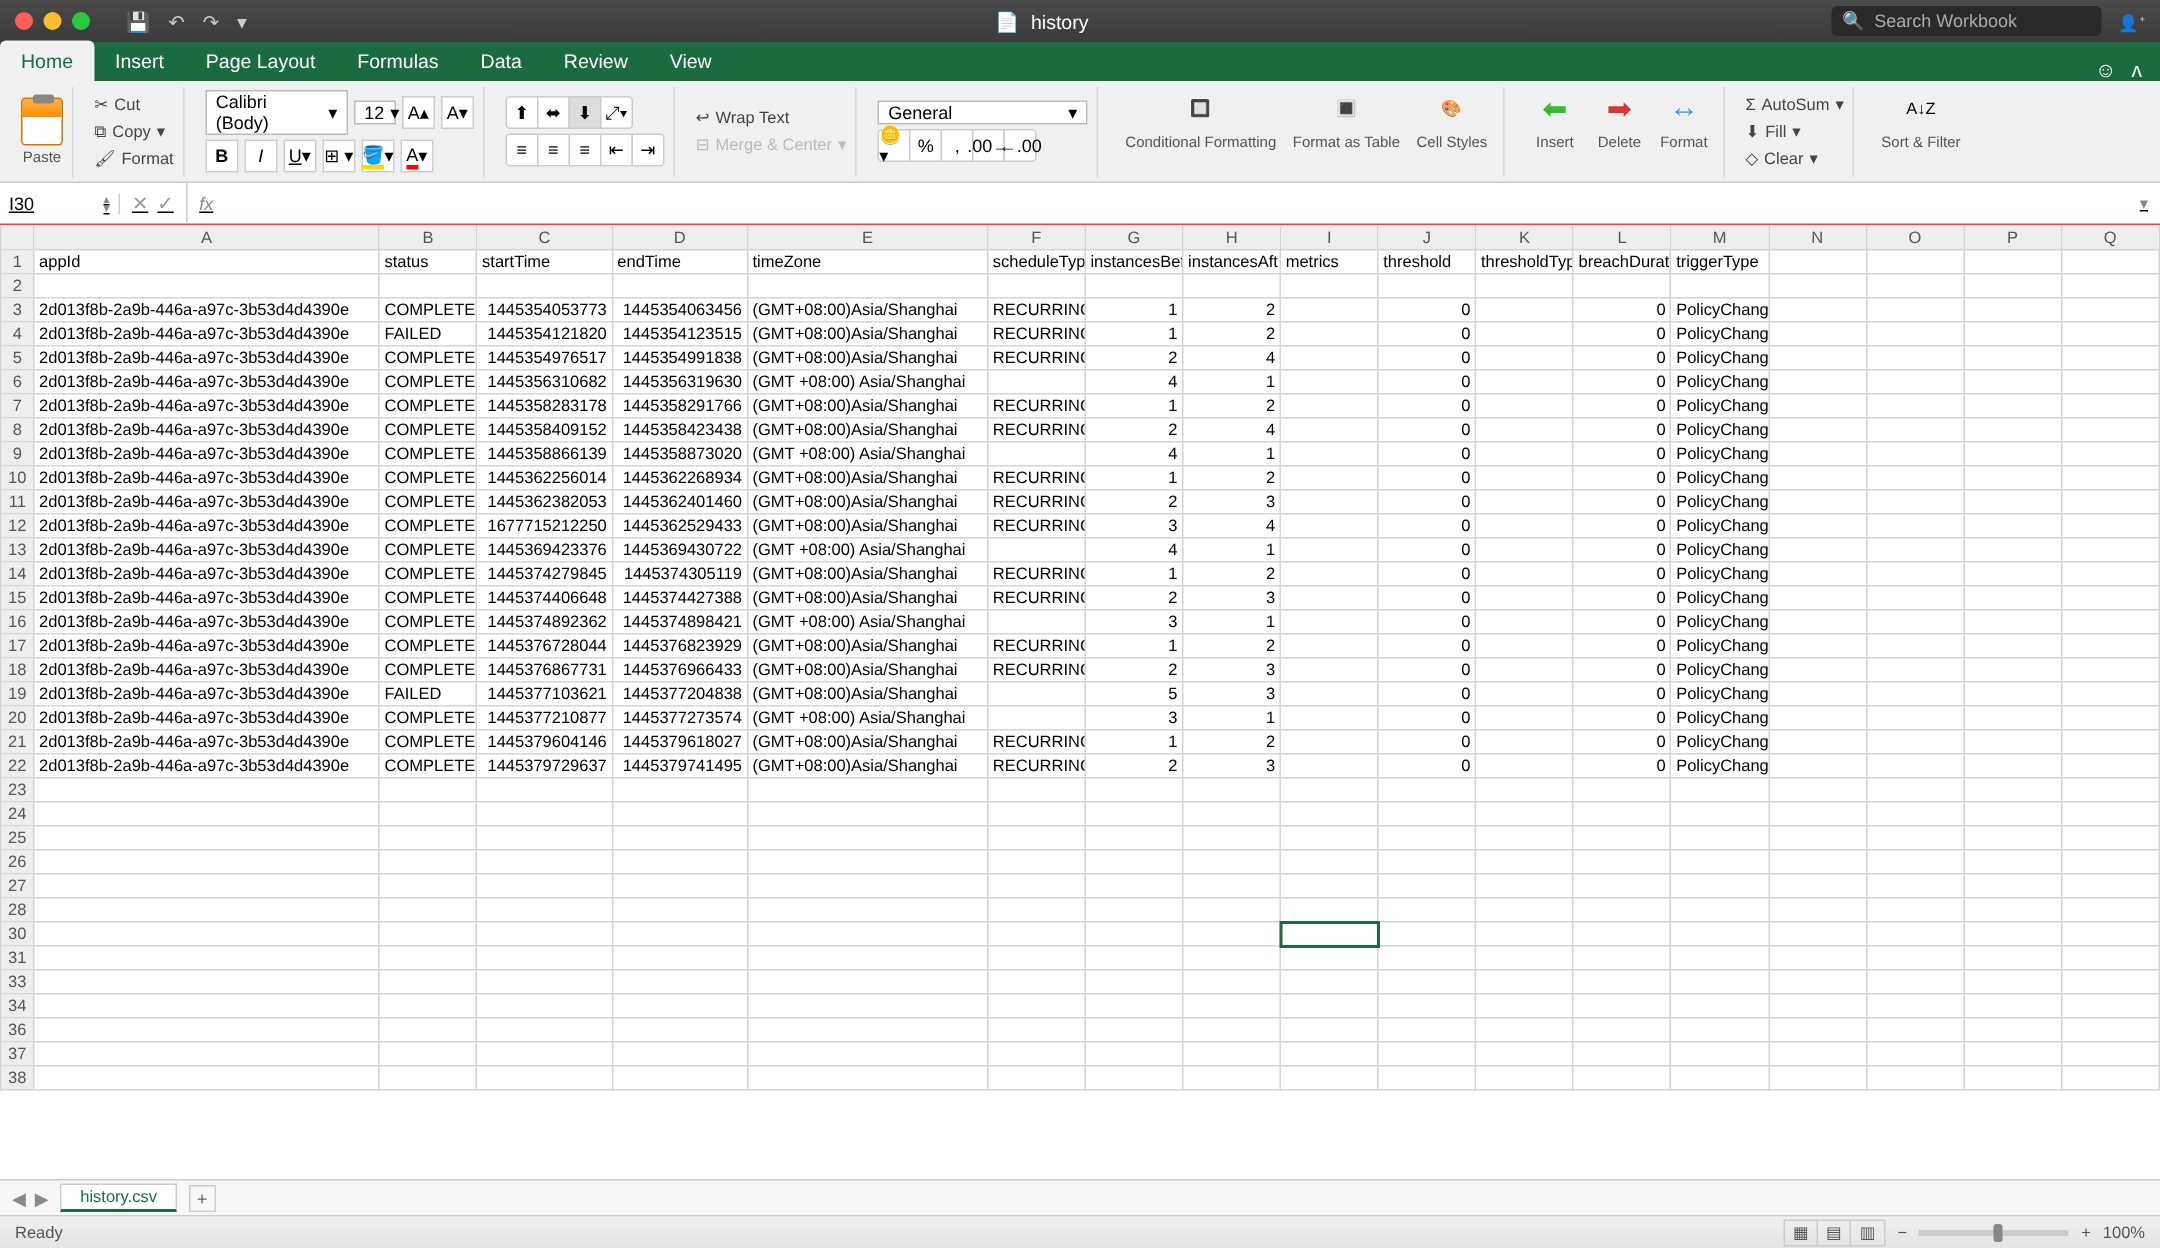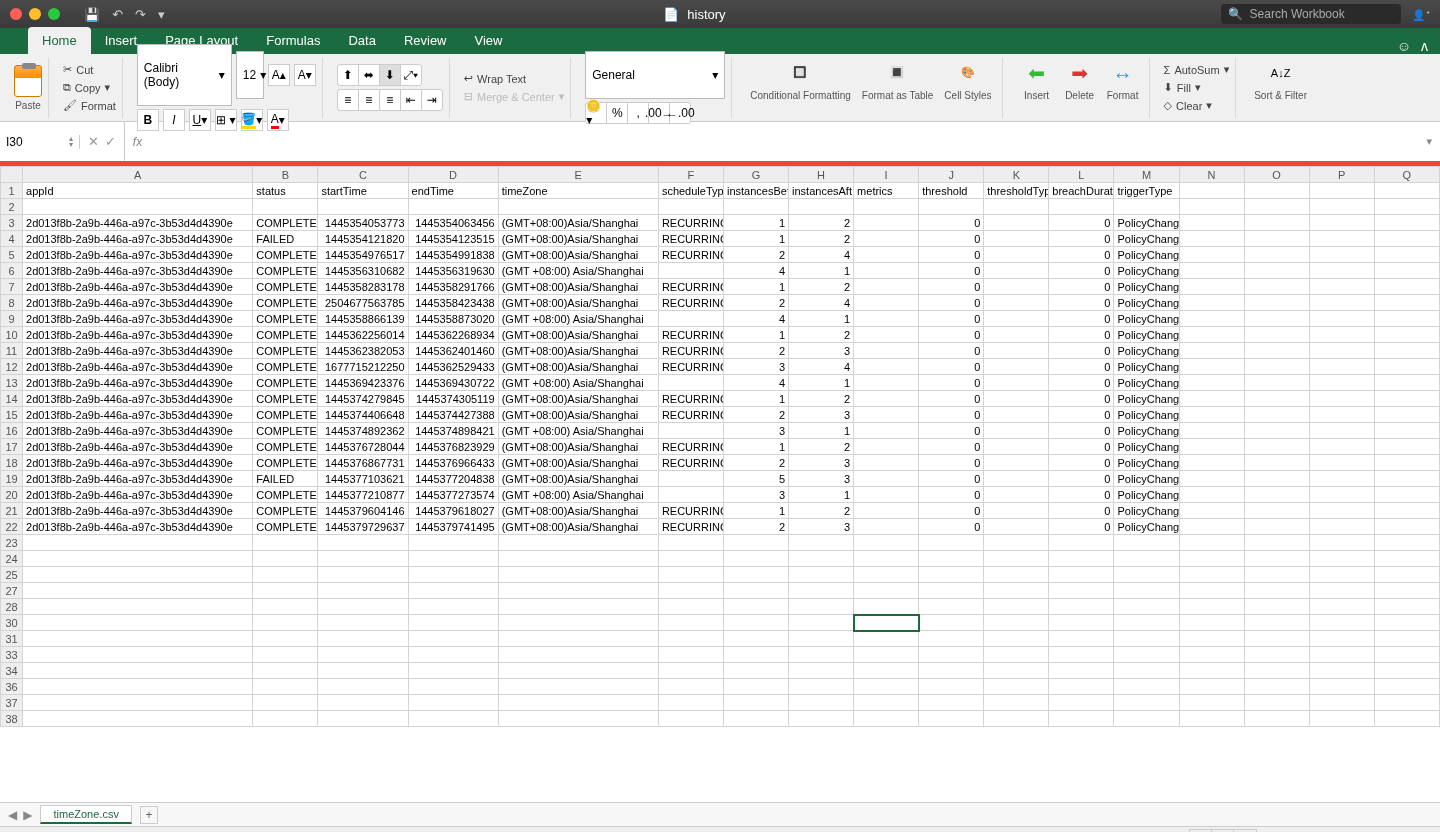--- a/index.html
+++ b/index.html
@@ -8,47 +8,47 @@
 .titlebar { height: 28px; background: linear-gradient(#4a4a4a, #3a3a3a); display: flex; align-items: center; padding: 0 10px; color: #fff; }
 .traffic { display: flex; gap: 7px; }
 .tdot { width: 12px; height: 12px; border-radius: 50%; }
 .tdot.r { background: #ff5f56; } .tdot.y { background: #ffbd2e; } .tdot.g { background: #27c93f; }
 .title-icons { display: flex; gap: 12px; margin-left: 24px; color: #ccc; font-size: 13px; }
 .title-center { flex: 1; text-align: center; font-size: 13px; }
 .title-center span { margin-left: 4px; }
 .search-wb { background: #2a2a2a; border-radius: 4px; padding: 3px 8px; color: #aaa; width: 180px; height: 20px; display: flex; align-items: center; gap: 6px; font-size: 12px; }
 .share { margin-left: 12px; color: #ccc; }
 
-.tabs { height: 26px; background: #1a6b3f; display: flex; align-items: flex-end; padding-left: 28px; }
+.tabs { height: 26px; background: #1a6b3f; display: flex; align-items: flex-end; padding-left: 0; }
 .tab { padding: 6px 14px; color: #fff; font-size: 13px; cursor: pointer; }
 .tab.active { background: #f0f0f0; color: #1a6b3f; border-radius: 4px 4px 0 0; }
 .tab-right { margin-left: auto; display:flex; gap:10px; padding-right:12px; color:#fff; font-size:14px; }
 
 .ribbon { height: 68px; background: #f0f0f0; border-bottom: 1px solid #ccc; display: flex; align-items: center; padding: 4px 8px; gap: 8px; }
 .rgroup { display: flex; flex-direction: column; gap: 3px; padding: 0 6px; border-right: 1px solid #d8d8d8; height: 60px; justify-content: center; }
 .rgroup.paste { flex-direction: column; align-items: center; }
 .paste-ico { width: 28px; height: 32px; background: linear-gradient(#ffb347,#ff8c00 40%,#fff 40%); border-radius: 3px; border: 1px solid #cc7a00; position: relative; }
 .paste-ico:before { content:""; position:absolute; top:-3px; left:7px; width:14px; height:6px; background:#888; border-radius:2px; }
 .rlabel { font-size: 10px; color: #555; }
 .mini { display: flex; align-items: center; gap: 4px; font-size: 11px; color: #444; padding: 1px 0; }
 .font-row { display:flex; gap: 4px; align-items:center; }
-.sel { background:#fff; border:1px solid #bbb; padding:16px 6px; font-size:12px; display:flex; align-items:center; gap:4px; }
+.sel { background:#fff; border:1px solid #bbb; padding:0 6px; font-size:12px; display:flex; align-items:center; gap:4px; }
 .font-name { width: 95px; }
 .font-size { width: 28px; }
 .btn-sq { width: 22px; height: 22px; border:1px solid #ccc; background:#fff; display:flex; align-items:center; justify-content:center; font-size:12px; cursor:pointer; }
 .btn-grp { display:flex; }
 .btn-grp .btn-sq { border-radius: 0; margin-left:-1px; }
 .btn-grp .btn-sq:first-child { border-radius: 3px 0 0 3px; margin-left:0;}
 .btn-grp .btn-sq:last-child { border-radius: 0 3px 3px 0; }
 .ico-stack { display:flex; flex-direction:column; align-items:center; gap:2px; padding: 0 4px; cursor:pointer; }
 .ico-stack .big { width:32px; height:30px; display:flex; align-items:center; justify-content:center; }
 .ico-stack .lbl { font-size: 10px; color:#555; text-align:center; line-height:1.1; }
 .arrow-ico { font-size: 20px; }
 
-.formula-bar { height: 44px; background: #fff; border-bottom: 5px solid #ef4444; display:flex; align-items:center; }
+.formula-bar { height: 28px; background: #fff; border-bottom: 1px solid #ef4444; display:flex; align-items:center;text-decoration:underline; }
 .name-box { width: 80px; border-right:1px solid #ccc; padding: 0 6px; font-size:12px; display:flex; align-items:center; }
 .name-box .dd { margin-left:auto; display:flex; flex-direction:column; font-size:8px; color:#888; line-height:0.7; }
 .fx-btns { display:flex; gap:6px; padding: 0 8px; color:#999; font-size:13px; border-right:1px solid #ccc; height:100%; align-items:center;}
 .fx-lbl { padding: 0 8px; font-style:italic; color:#888; font-size:12px; }
 .fx-input { flex:1; }
 
 .grid-wrap { position: relative; height: calc(832px - 28px - 26px - 68px - 28px - 24px - 22px); overflow: auto; }
 table.grid { border-collapse: collapse; table-layout: fixed; width: 1440px; }
 .grid th, .grid td { border: 1px solid #d4d4d4; height: 16px; font-size: 11px; padding: 0 3px; white-space: nowrap; overflow:hidden; }
 .grid th { background: #eee; color: #555; font-weight: normal; text-align: center; position: sticky; }
@@ -431,21 +431,21 @@
           <td class="">PolicyChange</td>
           <td class=""></td>
           <td class=""></td>
           <td class=""></td>
           <td class=""></td>
         </tr>
         <tr>
           <th class="rowhdr">8</th>
           <td class="">2d013f8b-2a9b-446a-a97c-3b53d4d4390e</td>
           <td class="">COMPLETED</td>
-          <td class="align-r">2504677563785</td>
+          <td class="align-r">1445358409152</td>
           <td class="align-r">1445358423438</td>
           <td class="">(GMT+08:00)Asia/Shanghai</td>
           <td class="">RECURRING</td>
           <td class="align-r">2</td>
           <td class="align-r">4</td>
           <td class=""></td>
           <td class="align-r">0</td>
           <td class=""></td>
           <td class="align-r">0</td>
           <td class="">PolicyChange</td>
@@ -769,20 +769,40 @@
           <td class=""></td>
           <td class=""></td>
           <td class=""></td>
           <td class=""></td>
           <td class=""></td>
           <td class=""></td>
           <td class=""></td>
         </tr>
         <tr>
           <th class="rowhdr">25</th>
+          <td class=""></td>
+          <td class=""></td>
+          <td class=""></td>
+          <td class=""></td>
+          <td class=""></td>
+          <td class=""></td>
+          <td class=""></td>
+          <td class=""></td>
+          <td class=""></td>
+          <td class=""></td>
+          <td class=""></td>
+          <td class=""></td>
+          <td class=""></td>
+          <td class=""></td>
+          <td class=""></td>
+          <td class=""></td>
+          <td class=""></td>
+        </tr>
+        <tr>
+          <th class="rowhdr">26</th>
           <td class=""></td>
           <td class=""></td>
           <td class=""></td>
           <td class=""></td>
           <td class=""></td>
           <td class=""></td>
           <td class=""></td>
           <td class=""></td>
           <td class=""></td>
           <td class=""></td>
@@ -976,21 +996,21 @@
         </tr>
       </tbody>
     </table>
 </div>
 
 <div class="sheet-tabs">
   <div class="sheet-nav">
     <span>◀</span>
     <span>▶</span>
   </div>
-  <div class="sheet-tab">timeZone.csv</div>
+  <div class="sheet-tab">history.csv</div>
   <div class="sheet-add">+</div>
 </div>
 
 <div class="statusbar">
   <span>Ready</span>
   <div class="sb-right">
     <div class="view-btns">
       <div>▦</div>
       <div>▤</div>
       <div>▥</div>

